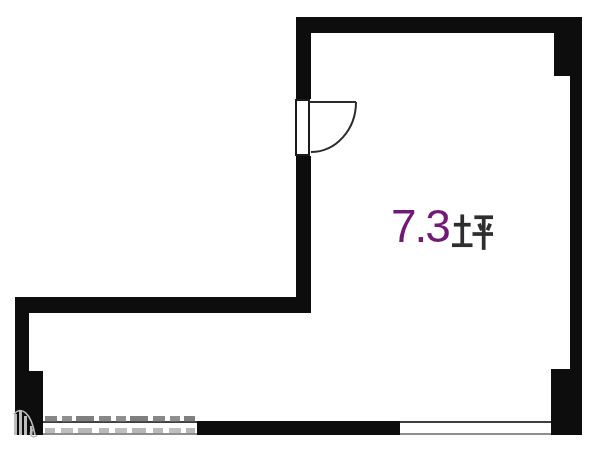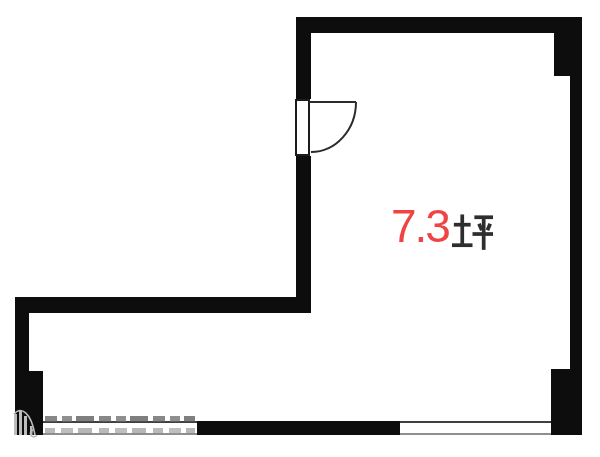--- a/index.html
+++ b/index.html
@@ -15,21 +15,21 @@
   .door-frame{
     position:absolute;left:295px;top:99px;width:15px;height:57px;background:#ffffff;
     box-sizing:border-box;border:2px solid #1b1b1b;z-index:3;
   }
   .overlay-svg{position:absolute;left:0;top:0;z-index:4;}
   .area-label{
     position:absolute;left:391px;top:203px;z-index:5;display:flex;align-items:flex-start;
     color:#2e2e2e;
   }
   .area-value{
-    font-size:46px;line-height:46px;letter-spacing:-2px;color:#ef4444;
+    font-size:46px;line-height:46px;letter-spacing:-2px;color:#701a75;
     font-family:"Liberation Sans","DejaVu Sans",sans-serif;
   }
   .tsubo-glyph{margin-left:3px;margin-top:2px;}
   .watermark-logo{position:absolute;left:11px;top:404px;z-index:7;}
   .wm-line{
     position:absolute;left:45px;width:150px;height:6px;z-index:7;filter:blur(0.6px);
   }
   .wm-line-1{
     top:416px;opacity:0.75;
     background:repeating-linear-gradient(90deg,#5f5f5f 0 12px,rgba(0,0,0,0) 12px 17px,#6a6a6a 17px 27px,rgba(0,0,0,0) 27px 31px,#555555 31px 49px,rgba(0,0,0,0) 49px 54px);

